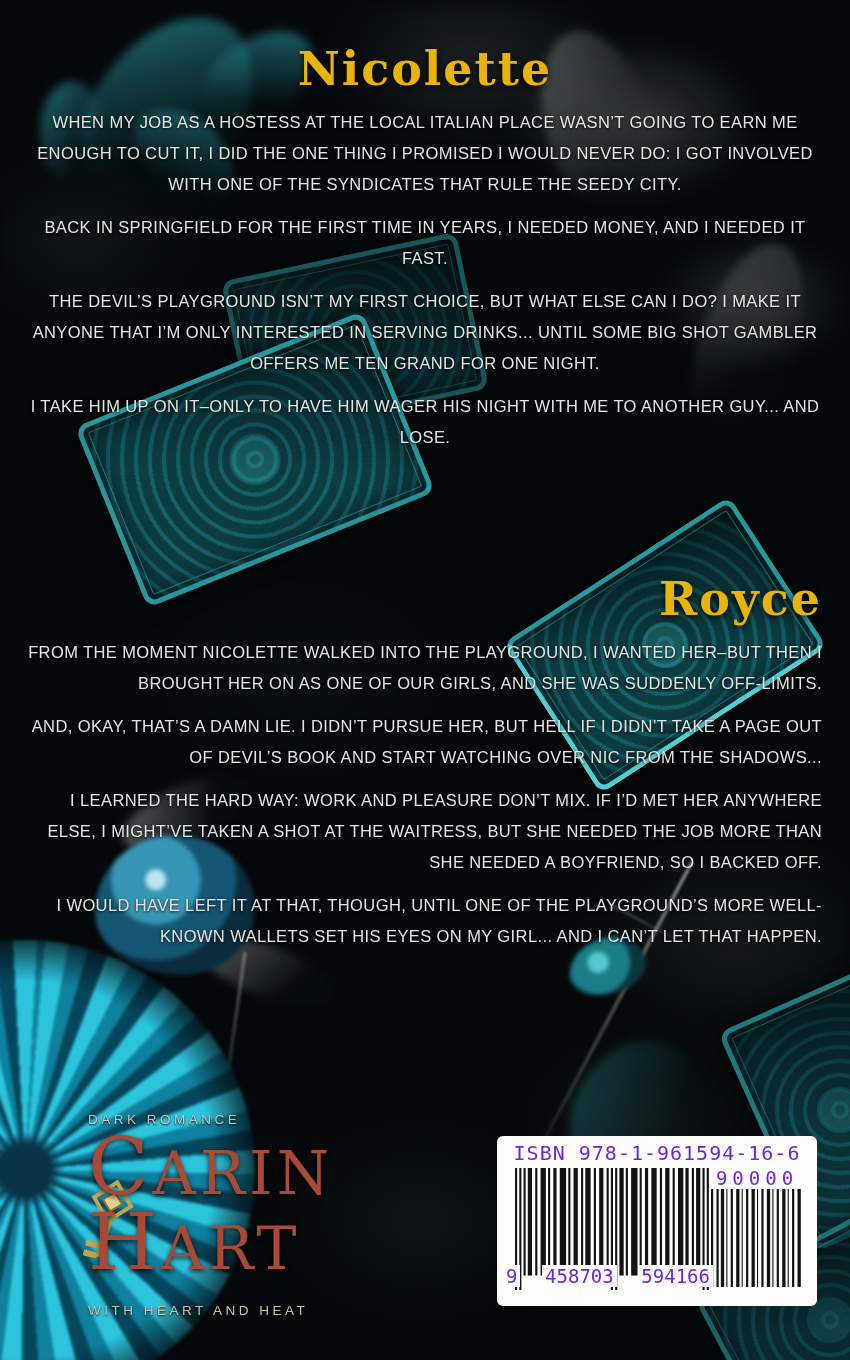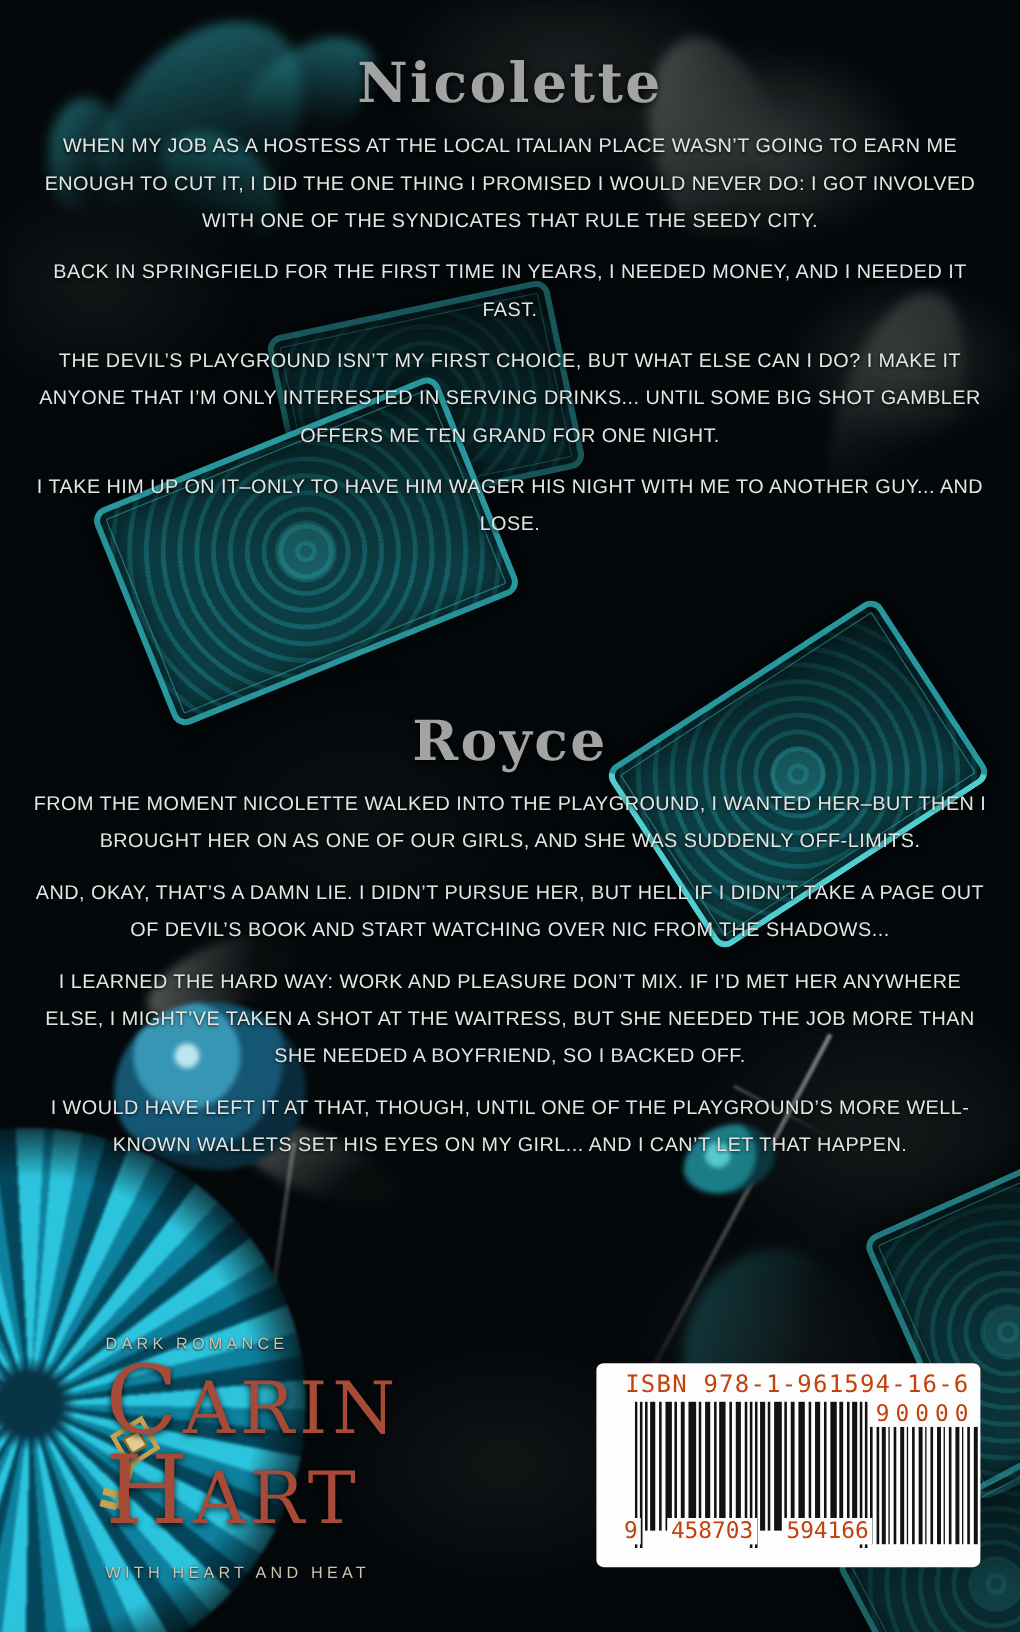--- a/index.html
+++ b/index.html
@@ -79,26 +79,26 @@
   .sepal2 { left:196px; top:946px; width:140px; height:50px; transform:rotate(20deg); }
   .bud {
     position:absolute; left:568px; top:938px; width:78px; height:56px;
     border-radius:55% 45% 50% 50%/60% 55% 45% 40%; transform:rotate(-14deg); filter:blur(2px);
     background:radial-gradient(circle at 40% 40%, #57c8cf 0 18%, #1b7d86 19% 55%, #0a3640 56% 85%, rgba(10,54,64,0) 86%);
   }
 
   
   .sec { position:absolute; left:28px; right:28px; text-align:center; z-index:5; }
   .sec1 { top:44px; }
-  .sec2 { top:592px; }
+  .sec2 { top:574px;text-align:right; }
   .script-heading {
     margin:0 0 12px 0;
     font-family:"DejaVu Serif", serif; font-weight:bold;
     font-size:46px; line-height:1.1; letter-spacing:2px;
-    color:#a3a3a3; text-shadow:0 2px 6px rgba(0,0,0,.9);
+    color:#eab308; text-shadow:0 2px 6px rgba(0,0,0,.9);
   }
   .sec p {
     margin:0 0 12px 0;
     font-size:16.5px; line-height:31px; letter-spacing:.4px;
     color:#e4e6e4; text-shadow:0 1px 3px rgba(0,0,0,.85);
   }
 
   
   .publisher { position:absolute; left:88px; top:1112px; width:300px; text-align:left; z-index:7; }
   .pub-tag {
@@ -113,22 +113,22 @@
   .brand::first-letter { font-size:1.32em; }
   .brand-l1 { margin-top:2px; }
   .brand-l2 { margin-top:0px; }
   .pub-tag-bottom { margin-top:24px; }
   .key-icon-wrap { position:absolute; left:-4px; top:66px; transform:rotate(14deg); z-index:-1; }
 
   
   .barcode-box {
     position:absolute; left:497px; top:1136px; width:320px; height:170px;
     background:#fdfdfd; border-radius:6px; z-index:9;
-    box-sizing:border-box; padding:5px 10px 0 24px;
-    font-family:"DejaVu Sans Mono", monospace; color:#c2410c;
+    box-sizing:border-box; padding:5px 10px 0 10px;
+    font-family:"DejaVu Sans Mono", monospace; color:#6d28d9;
   }
   .isbn-line { font-size:20px; letter-spacing:1px; text-align:center; white-space:nowrap; }
   .bars-row { display:flex; margin-top:3px; }
   .main-barcode { position:relative; width:196px; height:122px; margin-left:8px; }
   .main-digits {
     position:absolute; left:-12px; right:-2px; top:97px;
     display:flex; justify-content:space-between;
     font-size:19px; line-height:22px;
   }
   .main-digits span { background:#fdfdfd; padding:0 3px; }

